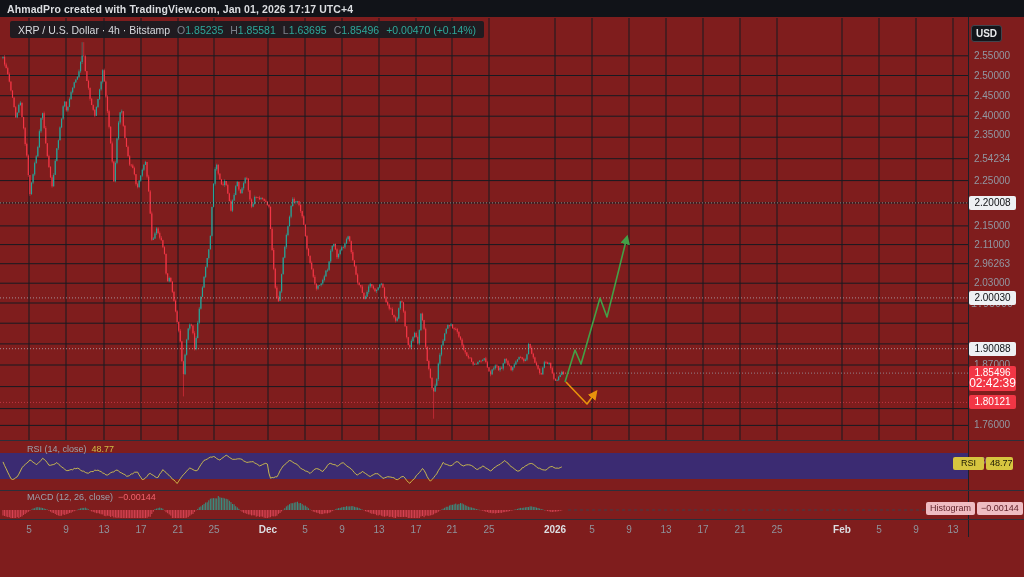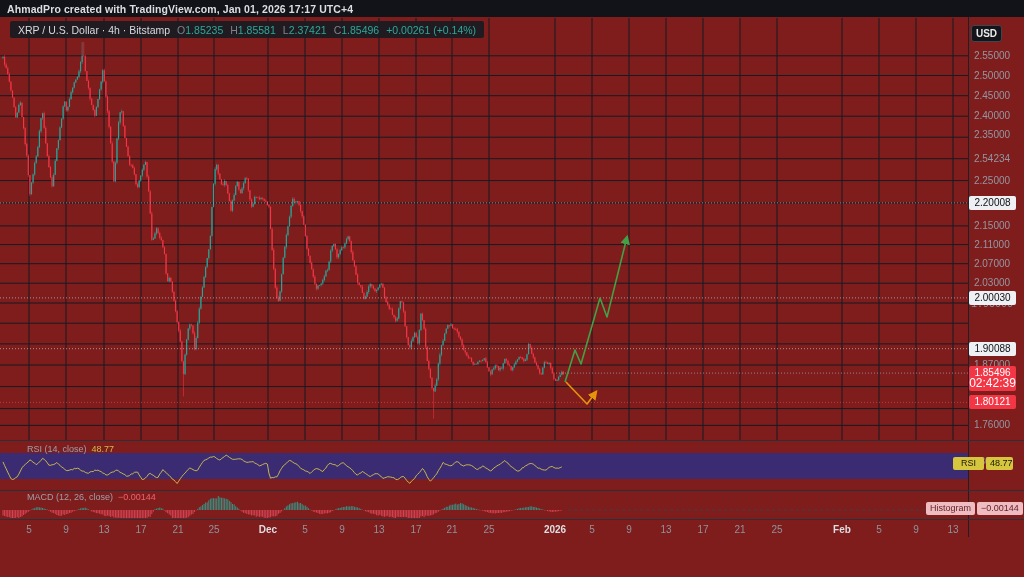--- a/index.html
+++ b/index.html
@@ -51,23 +51,23 @@
 <div id="stage">
 
   <div id="attribution-bar" class="abs">
     <span>AhmadPro created with TradingView.com, Jan 01, 2026 17:17 UTC+4</span>
   </div>
 
   <div id="legend" class="abs">
     <span class="title">XRP / U.S. Dollar · 4h · Bitstamp</span>
     <span class="pair"><b>O</b><i>1.85235</i></span>
     <span class="pair"><b>H</b><i>1.85581</i></span>
-    <span class="pair"><b>L</b><i>2.37421</i></span>
+    <span class="pair"><b>L</b><i>1.63695</i></span>
     <span class="pair"><b>C</b><i>1.85496</i></span>
-    <span class="chg">+0.00261 (+0.14%)</span>
+    <span class="chg">+0.00470 (+0.14%)</span>
   </div>
 
   <div id="currency-button" class="abs">USD</div>
 
   <svg id="mainChart" class="abs" style="left:0;top:18px;z-index:2" width="968" height="422" viewBox="0 0 968 422">
       <line x1="29" y1="0" x2="29" y2="422" stroke="#171a21" stroke-width="1"></line>
       <line x1="66" y1="0" x2="66" y2="422" stroke="#171a21" stroke-width="1"></line>
       <line x1="104" y1="0" x2="104" y2="422" stroke="#171a21" stroke-width="1"></line>
       <line x1="141" y1="0" x2="141" y2="422" stroke="#171a21" stroke-width="1"></line>
       <line x1="178" y1="0" x2="178" y2="422" stroke="#171a21" stroke-width="1"></line>
@@ -1205,21 +1205,21 @@
   <div id="price-axis" class="abs" style="left:0;top:0;width:1024px;height:537px;z-index:10;pointer-events:none">
       <div class="pl" style="top: 49.7827px;">2.55000</div>
       <div class="pl" style="top: 69.5259px;">2.50000</div>
       <div class="pl" style="top: 89.668px;">2.45000</div>
       <div class="pl" style="top: 110.225px;">2.40000</div>
       <div class="pl" style="top: 129px;">2.35000</div>
       <div class="pl" style="top: 152.657px;">2.54234</div>
       <div class="pl" style="top: 174.57px;">2.25000</div>
       <div class="pl" style="top: 219.896px;">2.15000</div>
       <div class="pl" style="top: 238.62px;">2.11000</div>
-      <div class="pl" style="top: 257.702px;">2.07000</div>
+      <div class="pl" style="top: 257.702px;">2.96263</div>
       <div class="pl" style="top: 277.156px;">2.03000</div>
       <div class="pl" style="top: 299px; font-family: Liberation Mono, monospace;">1.95000</div>
       <div class="pl" style="top: 359.007px;">1.87000</div>
       <div class="pl" style="top: 419.45px;">1.76000</div>
       <div class="badge white" style="top: 195.939px;">2.20008</div>
       <div class="badge white" style="top: 290.85px;">2.00030</div>
       <div class="badge white" style="top: 341.678px;">1.90088</div>
       <div class="badge red" style="top: 366.058px; padding-bottom: 2px;">1.85496<span class="cd">02:42:39</span></div>
       <div class="badge red" style="top: 395.374px;">1.80121</div>
     </div>

